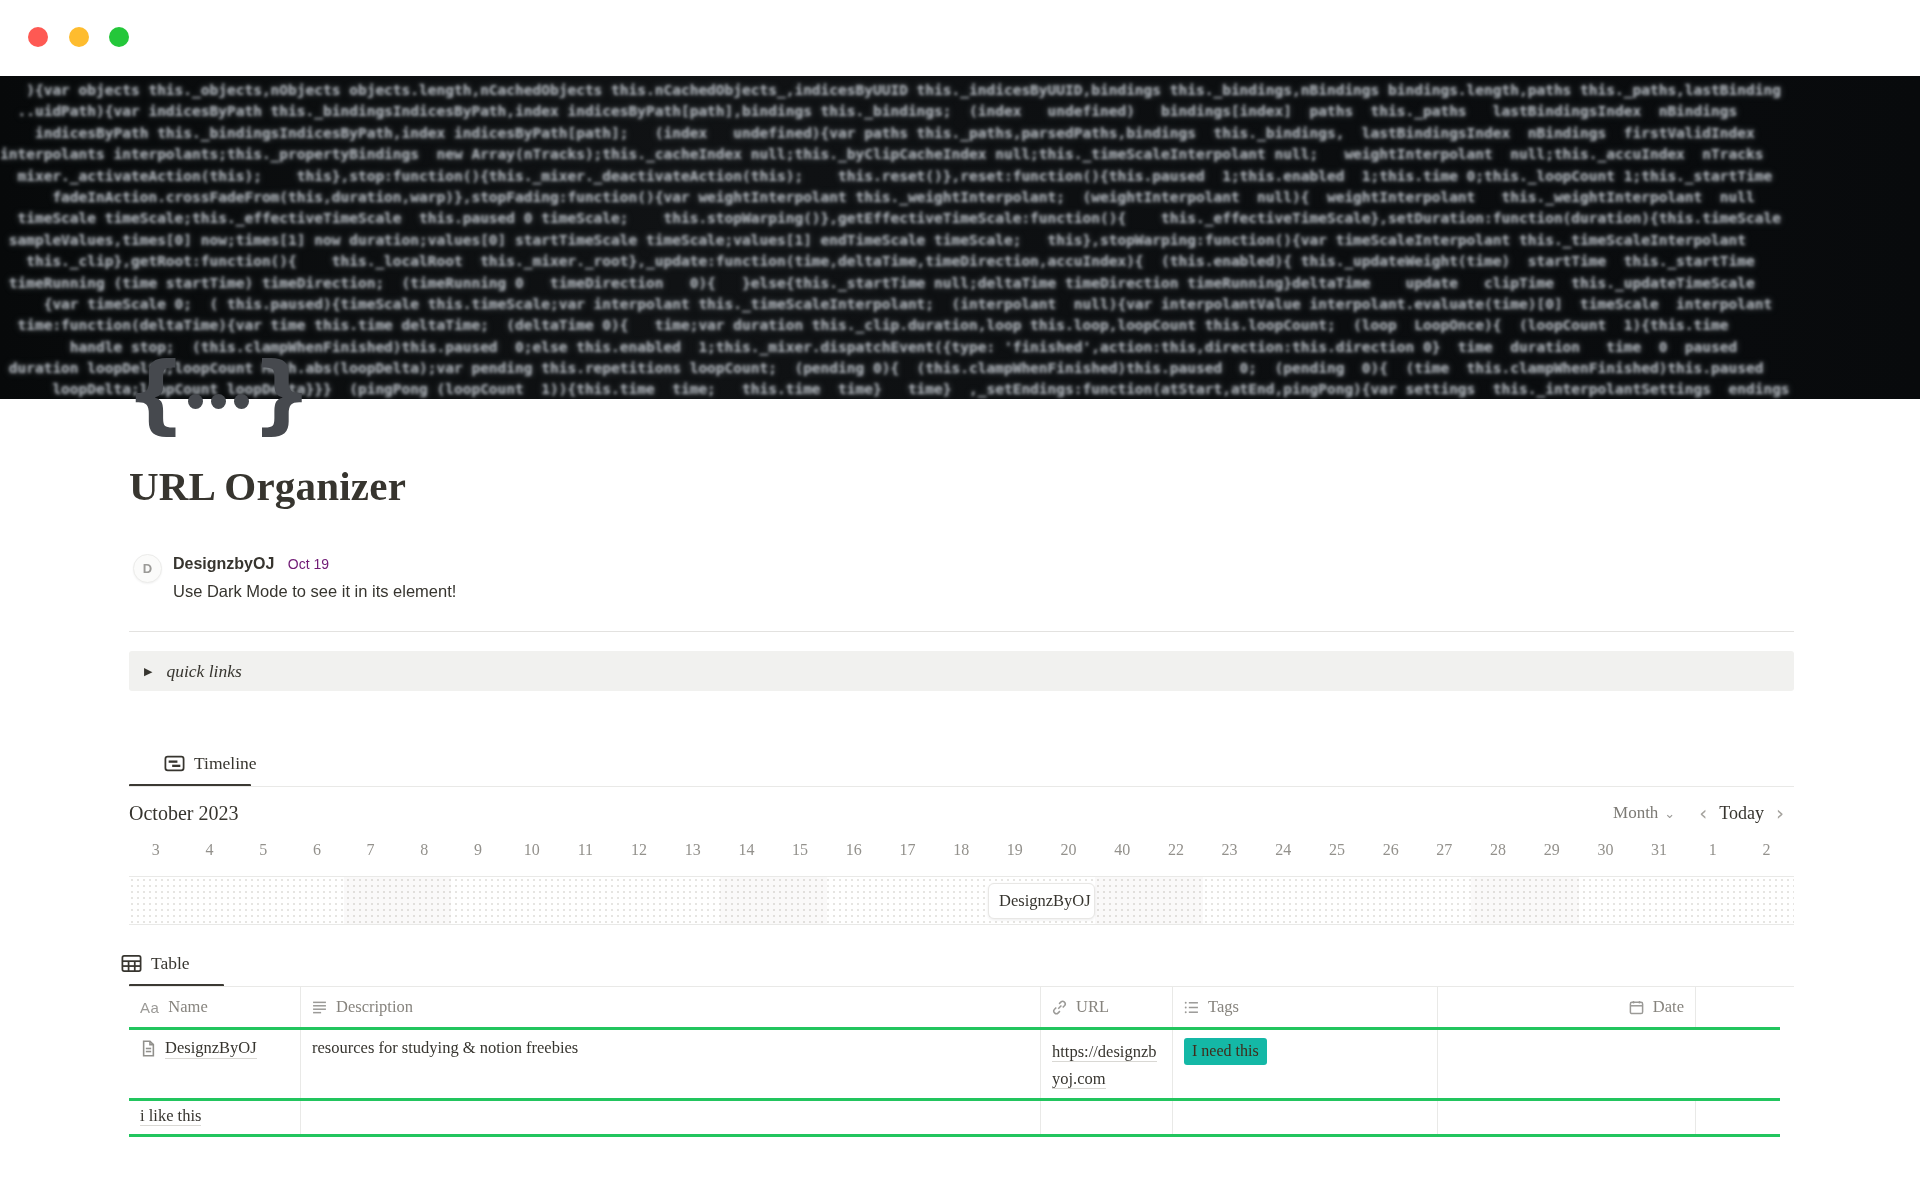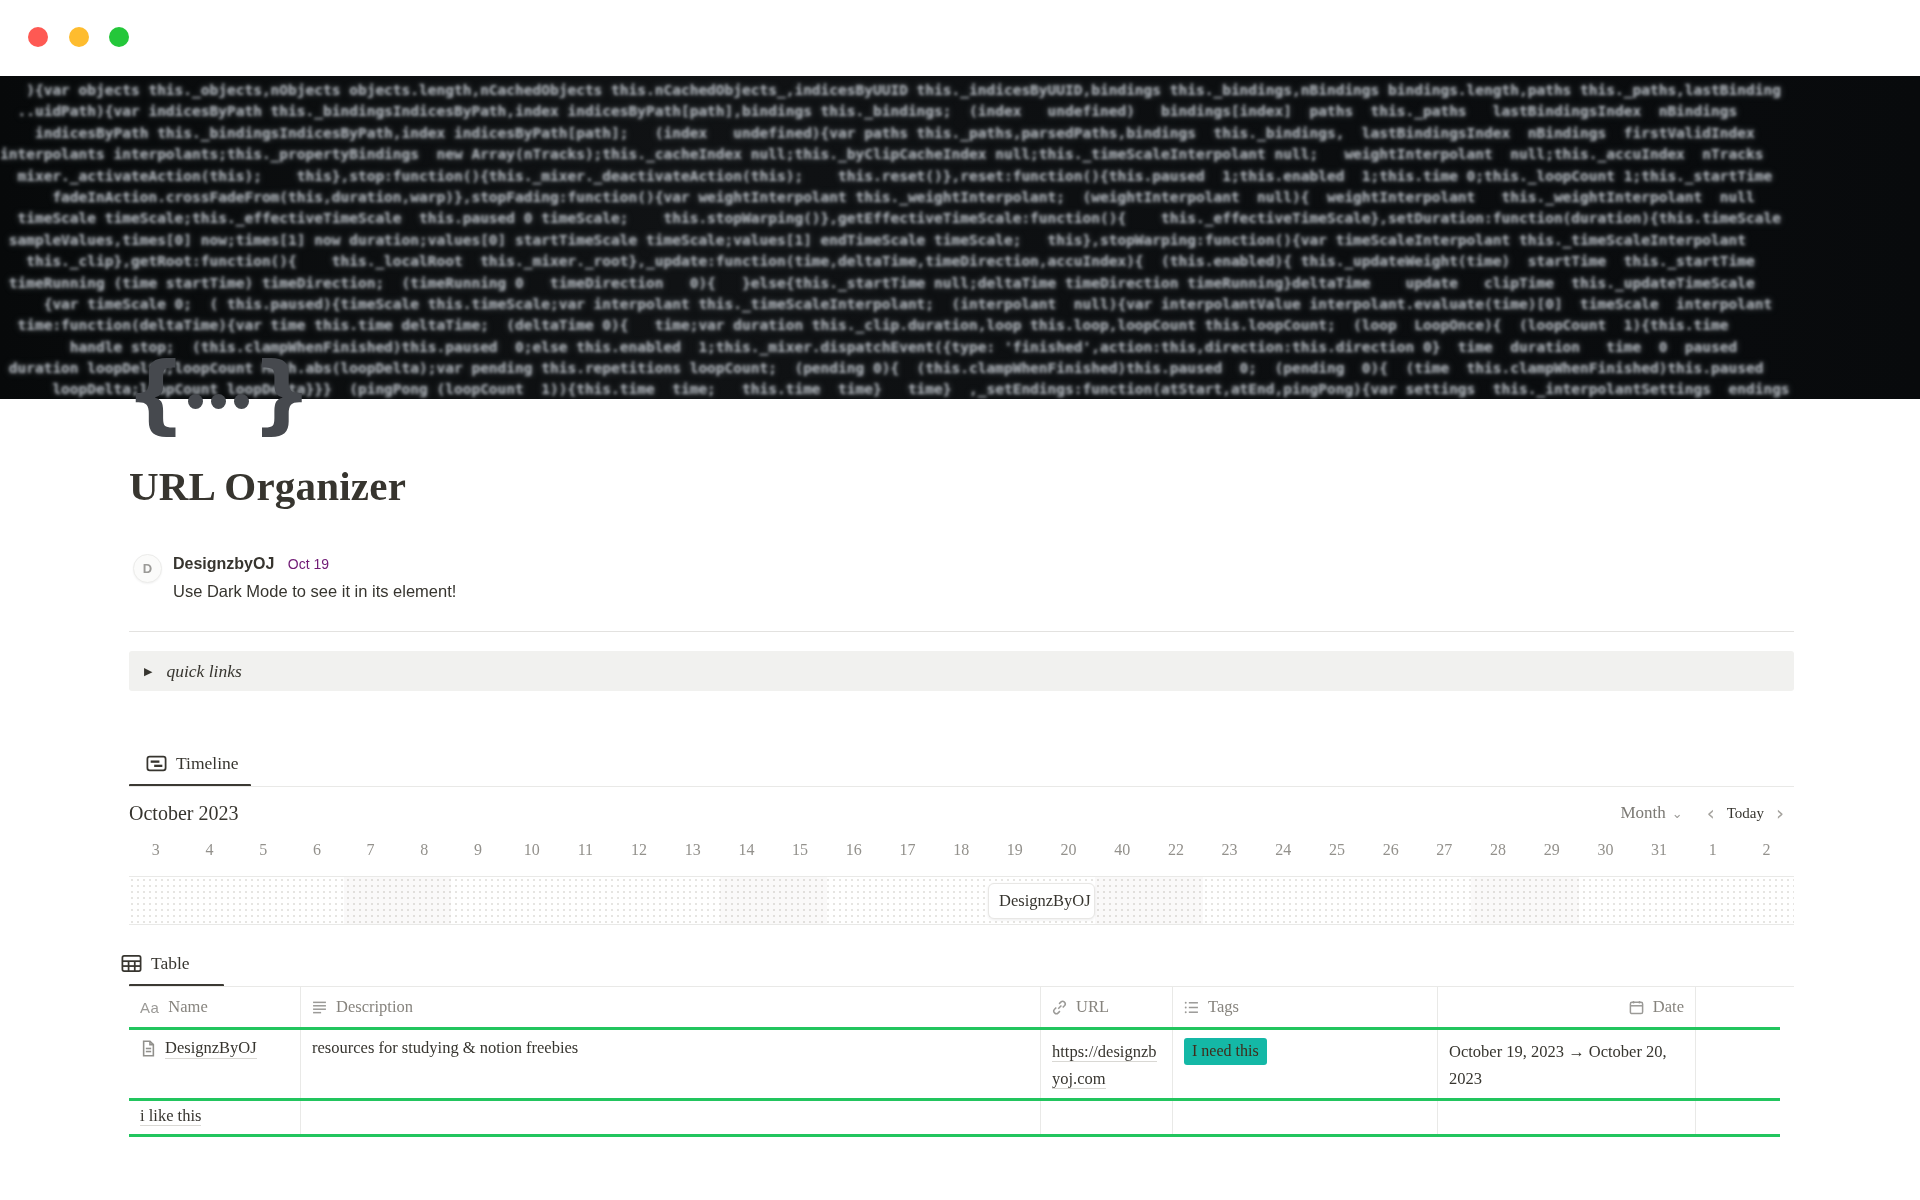--- a/index.html
+++ b/index.html
@@ -58,21 +58,21 @@
   .tabbar-line { height:0; border-top:1px solid #e9e9e7; width:1665px; }
 
   
   .tl-header { left:129px; top:798px; width:1665px; height:30px; display:flex;
     align-items:center; justify-content:space-between; }
   .tl-month { font-size:20px; color:#37352f; }
   .tl-controls { display:flex; align-items:center; font-size:17px; }
   .tl-view { color:#7c7a75; cursor:pointer; }
   .tl-view .chev { font-size:13px; color:#9b9a97; margin-left:6px; font-family:"DejaVu Sans", sans-serif; }
   .tl-arrow { color:#a5a39e; font-size:20px; padding:0 10px; cursor:pointer; font-family:"DejaVu Sans", sans-serif; }
-  .tl-today { color:#37352f; font-size:15px; cursor:pointer; margin:0 2px; }
+  .tl-today { color:#37352f; font-size:18px; cursor:pointer; margin:0 2px; }
   .day-row { left:129px; top:841px; width:1665px; height:26px; display:flex; }
   .day-num { width:53.7px; text-align:center; font-size:16px; color:#93918c; }
   .strip { left:129px; top:876px; width:1665px; height:49px; display:flex;
     border-top:1px solid #e9e9e7; border-bottom:1px solid #e9e9e7;
     background-image:radial-gradient(#e6e5e2 1px, transparent 1px); background-size:6px 6px; }
   .day-cell { width:53.7px; height:100%; }
   .day-cell.weekend { background:rgba(55,53,47,.028); }
   .tl-card { position:absolute; left:859px; top:6px; width:107px; height:36px; background:#fff;
     border:1px solid #e8e7e5; border-radius:6px; box-shadow:0 1px 3px rgba(15,15,15,.08);
     display:flex; align-items:center; padding-left:10px; font-size:16.5px; color:#37352f;
@@ -135,21 +135,21 @@
   <div class="c-body">Use Dark Mode to see it in its element!</div>
 </div>
 
 <div class="abs divider"></div>
 
 <div class="abs toggle">
   <span class="tri">▶</span>
   <span class="toggle-label">quick links</span>
 </div>
 
-<div class="abs viewtab" style="left:118px; top:753px;padding-left:28px;">
+<div class="abs viewtab" style="left:136px; top:753px;padding-left:28px;">
   <span class="hicon" style="color:#37352f;">
     <svg width="21" height="21" viewBox="0 0 18 18" fill="none" stroke="#37352f" stroke-width="1.5">
       <rect x="1.2" y="3.2" width="15.6" height="11.6" rx="2"></rect>
       <line x1="4" y1="7.4" x2="11.5" y2="7.4" stroke-width="2"></line>
       <line x1="7" y1="11" x2="14" y2="11" stroke-width="2"></line>
     </svg>
   </span>
   <span class="lbl">Timeline</span>
 </div>
 <div class="abs tab-underline" style="left:129px; top:784px; width:122px;"></div>
@@ -320,23 +320,20 @@
         <span class="u">DesignzByOJ</span>
       </div>
     </div>
     <div class="tcell c-desc">resources for studying &amp; notion freebies</div>
     <div class="tcell c-url">
       <span class="urltext u">https://designzbyoj.com</span>
     </div>
     <div class="tcell c-tags">
       <span class="pill">I need this</span>
     </div>
-    <div class="tcell c-dt">
-      <span class="datetext">October 19, 2023 → October 20, 2023</span>
-    </div>
     <div class="tcell filler c-fill"></div>
   </div>
 
   <div class="trow r2">
     <div class="tcell first c-name">
       <span class="u">i like this</span>
     </div>
     <div class="tcell c-desc"></div>
     <div class="tcell c-url"></div>
     <div class="tcell c-tags"></div>

